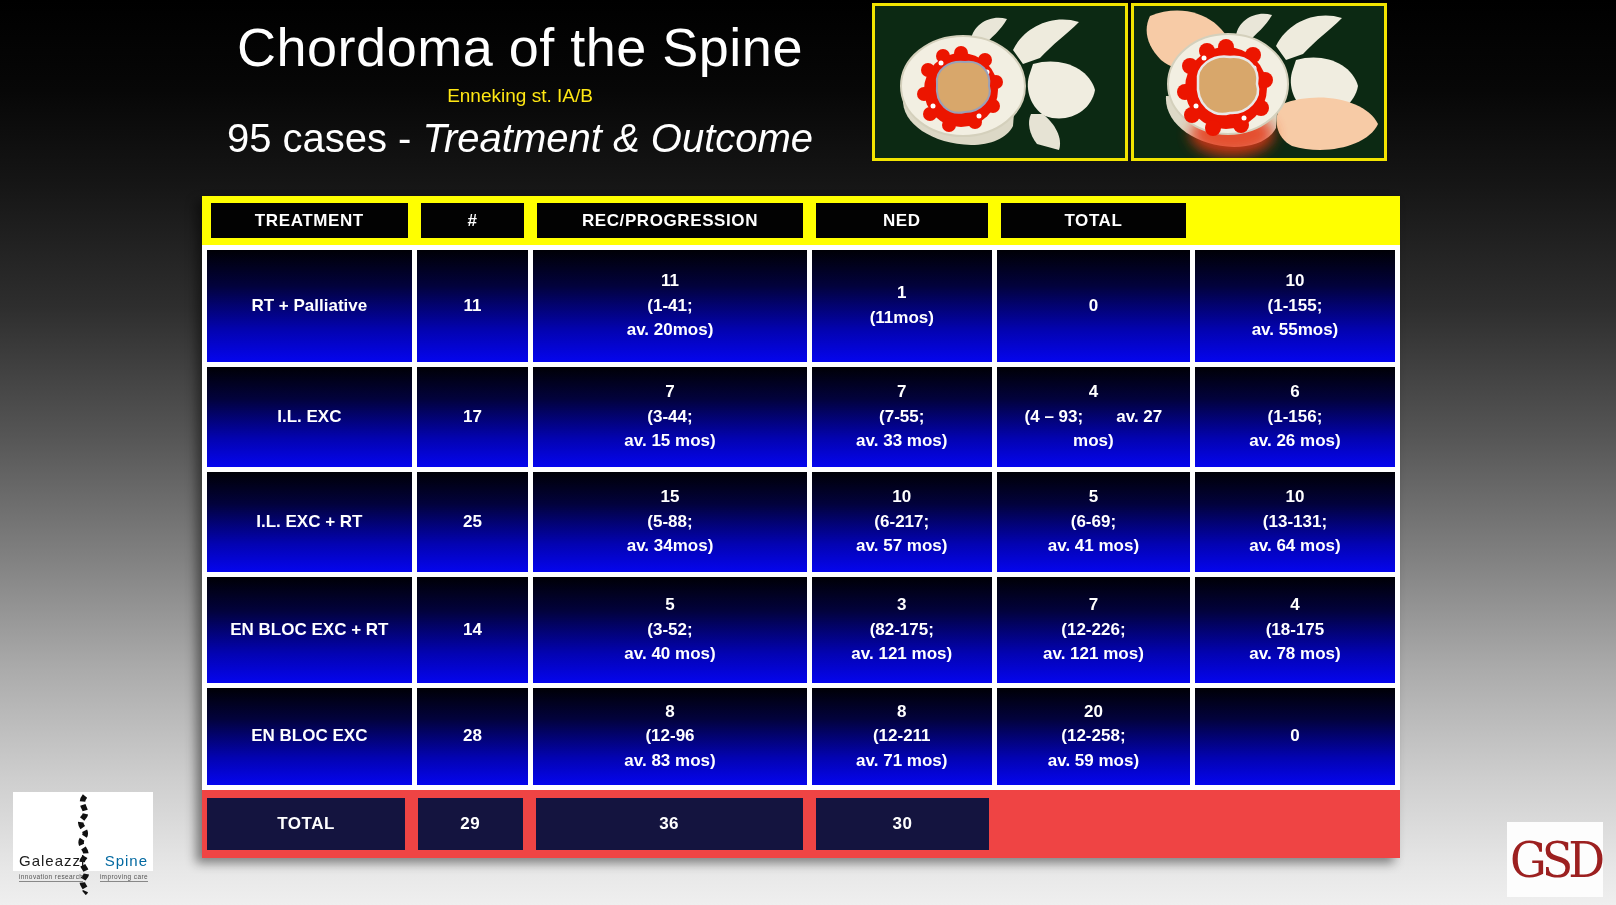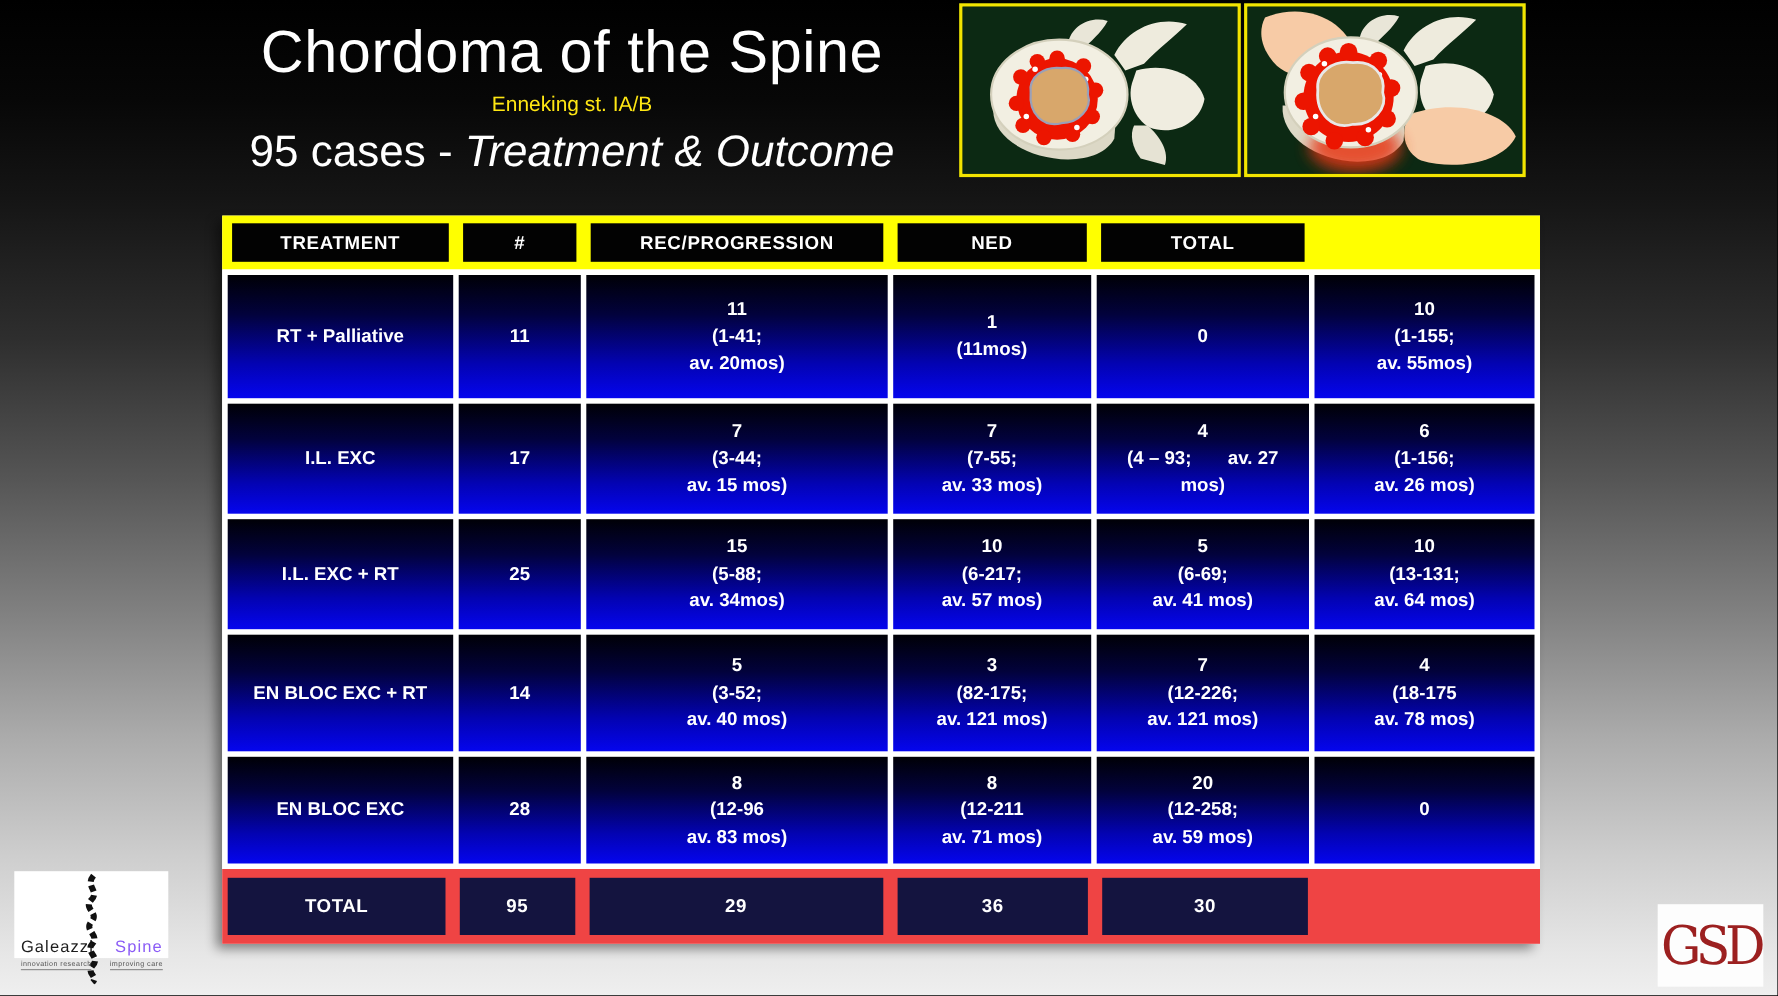--- a/index.html
+++ b/index.html
@@ -35,21 +35,21 @@
     color:#fff;display:flex;flex-direction:column;align-items:center;justify-content:center;
     font-weight:bold;text-align:center;font-size:17px;line-height:1.45;padding:2px 4px;box-sizing:border-box;
   }
   .total-band{background:#ef4444;padding:8px 1px;height:68px;box-sizing:border-box;
     display:grid;grid-template-columns:var(--cols);gap:5px;}
   .totcell{background:#14143f;margin:0 4px;color:#fff;display:flex;align-items:center;justify-content:center;
     font-weight:bold;font-size:17px;letter-spacing:.5px;}
   
   .galeazzi{position:absolute;left:13px;top:792px;width:140px;height:79px;background:#fff;}
   .galeazzi .word-left{position:absolute;left:6px;top:60px;font-size:15px;color:#1c1c1c;letter-spacing:1px;}
-  .galeazzi .word-right{position:absolute;right:5px;top:60px;font-size:15px;color:#8b5cf6;letter-spacing:1px;}
+  .galeazzi .word-right{position:absolute;right:5px;top:60px;font-size:15px;color:#0369a1;letter-spacing:1px;}
   .galeazzi .sub-left{position:absolute;left:6px;top:81px;font-size:6.5px;color:#555;letter-spacing:.4px;
     border-bottom:1px solid #888;padding-bottom:1px;}
   .galeazzi .sub-right{position:absolute;right:5px;top:81px;font-size:6.5px;color:#555;letter-spacing:.4px;
     border-bottom:1px solid #888;padding-bottom:1px;}
   .galeazzi svg.spine-mark{position:absolute;left:58px;top:2px;width:26px;height:101px;}
   .gsd{position:absolute;left:1507px;top:822px;width:96px;height:75px;background:#fdfdfd;
     display:flex;align-items:center;justify-content:center;}
   .gsd .gsd-text{font-family:"DejaVu Serif",serif;font-size:46px;color:#9c2020;letter-spacing:-5px;
     line-height:1;transform:scaleY(1.05);}
 </style>
@@ -282,21 +282,20 @@
             <div>(12-258;</div>
             <div>av. 59 mos)</div>
           </div>
           <div class="tcell">
             <div>0</div>
           </div>
         </div>
       </div>
     <div class="total-band">
         <div class="totcell">TOTAL</div>
-        <div class="totcell">95</div>
         <div class="totcell">29</div>
         <div class="totcell">36</div>
         <div class="totcell">30</div>
       </div>
   </div>
 
   <div class="galeazzi">
     <svg class="spine-mark" viewBox="0 0 26 101">
       <path d="M14 2 C6 12 20 16 12 24 C4 32 20 36 12 44 C5 52 20 56 13 64 C6 72 21 76 13 84 C7 91 19 94 13 99" fill="none" stroke="#111" stroke-width="5.5" stroke-dasharray="6 3.5"></path>
     </svg>

